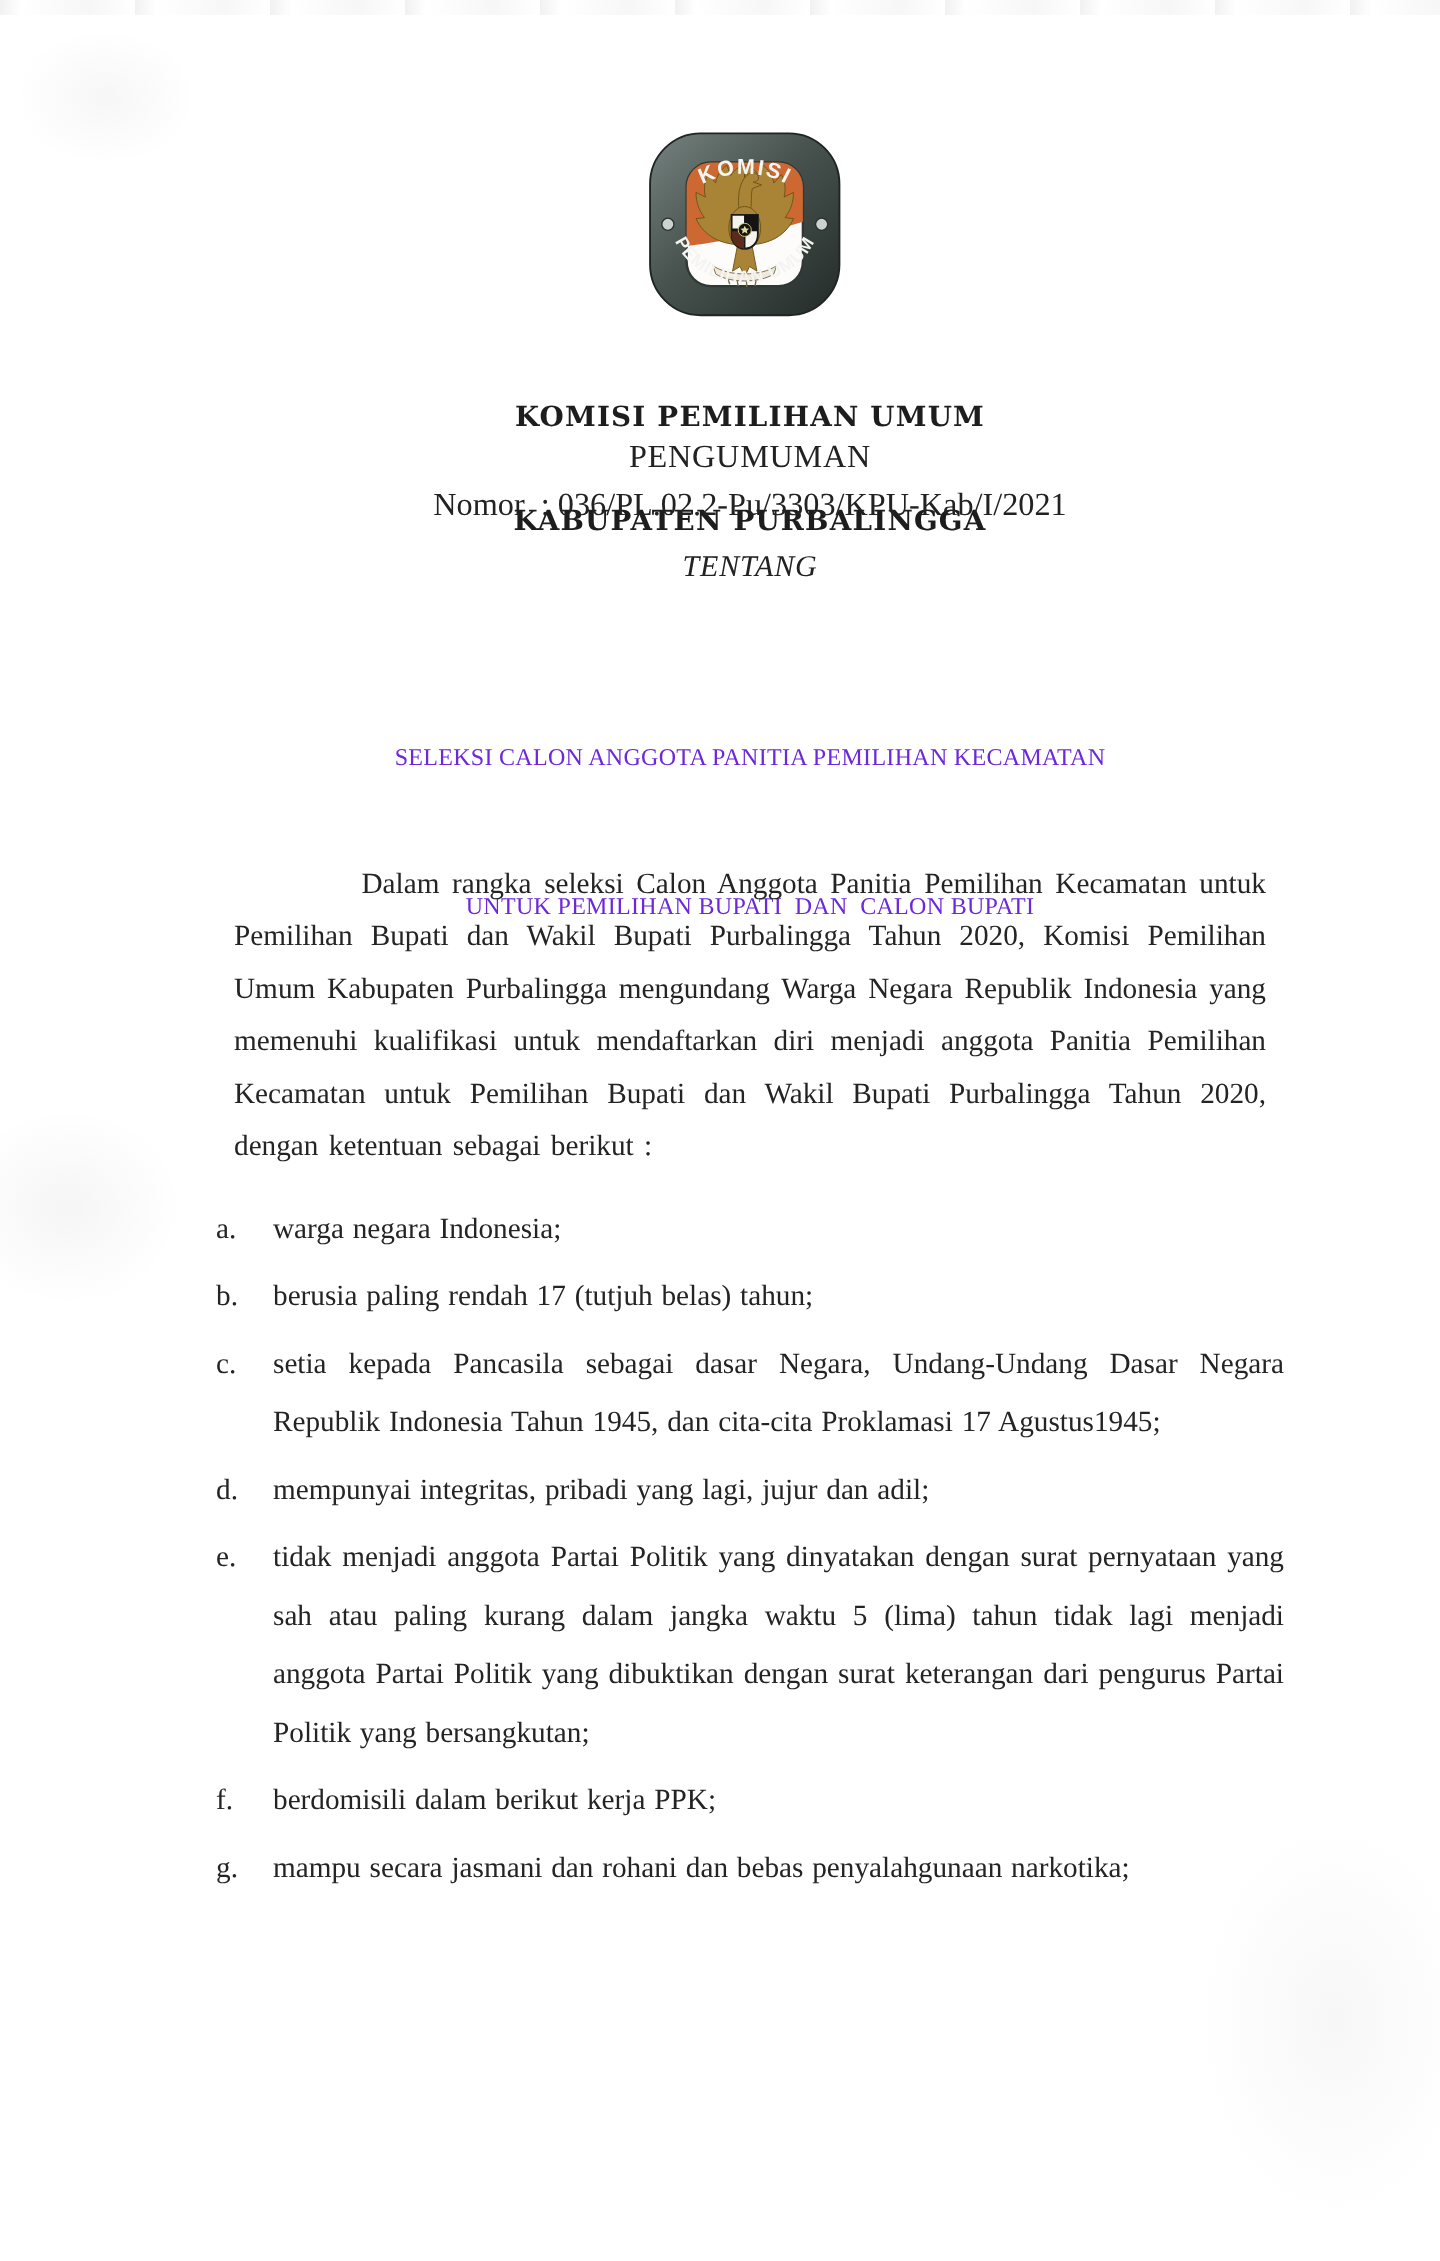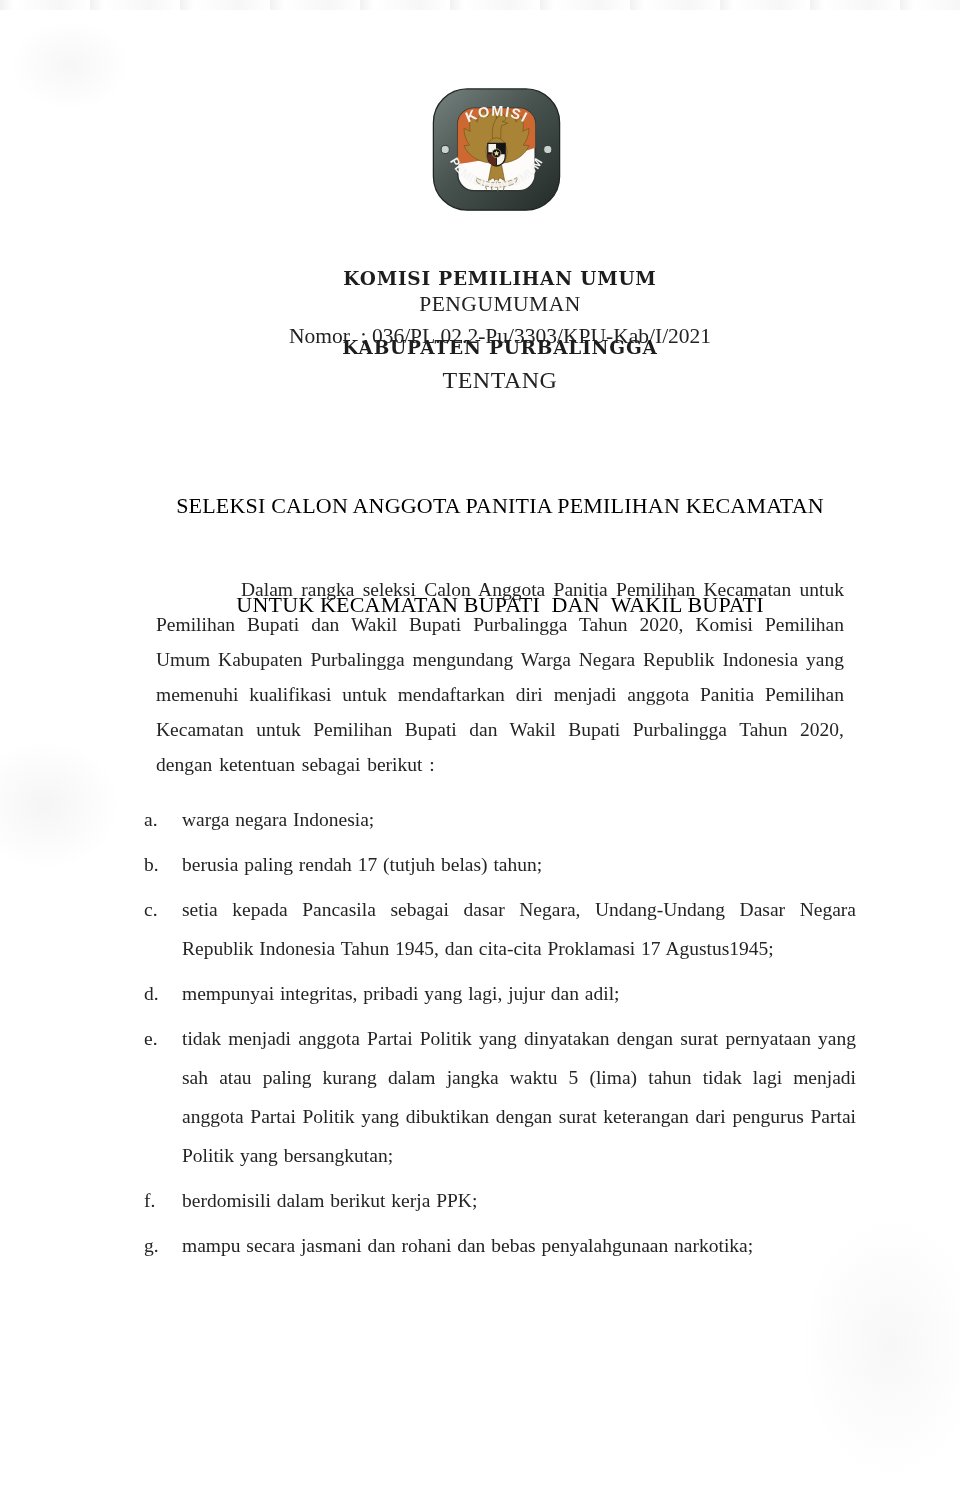--- a/index.html
+++ b/index.html
@@ -49,22 +49,22 @@
   .org-block { top: 221px; line-height: 23px; }
   .org-line {
     font-family: "DejaVu Serif", serif;
     font-weight: 700;
     font-size: 18.5px;
     letter-spacing: 0.8px;
     color: #1d1d1d;
   }
   .doc-type { top: 292px; font-size: 21.5px; letter-spacing: 0.5px; }
   .doc-number { top: 324px; font-size: 21.5px; }
-  .tentang { top: 367px; font-size: 24px; letter-spacing: 0.5px; }
-  .subject-block { top: 423px; font-size: 22px; line-height: 33px; letter-spacing: 0.2px; color: #000000; }
+  .tentang { top: 367px; font-size: 20px; letter-spacing: 0.5px; font-style: italic; }
+  .subject-block { top: 423px; font-size: 16px; line-height: 33px; letter-spacing: 0.2px; color: #6d28d9; }
 
   .doc-body {
     position: absolute;
     left: 144px; top: 560px;
     width: 712px;
     font-size: 19.5px;
     color: #242424;
   }
   .opening {
     margin: 12px;
@@ -169,21 +169,21 @@
 
   <div class="centered-block org-block">
     <div class="org-line">KOMISI PEMILIHAN UMUM</div>
     <div class="org-line">KABUPATEN PURBALINGGA</div>
   </div>
   <div class="centered-block doc-number">Nomor  : 036/PL.02.2-Pu/3303/KPU-Kab/I/2021</div>
   <div class="centered-block tentang">TENTANG</div>
 
   <div class="centered-block subject-block">
     <div>SELEKSI CALON ANGGOTA PANITIA PEMILIHAN KECAMATAN</div>
-    <div>UNTUK KECAMATAN BUPATI  DAN  WAKIL BUPATI</div>
+    <div>UNTUK PEMILIHAN BUPATI  DAN  CALON BUPATI</div>
   </div>
 
   <div class="doc-body">
     <p class="opening">Dalam rangka seleksi Calon Anggota Panitia Pemilihan Kecamatan untuk Pemilihan Bupati dan Wakil Bupati Purbalingga Tahun 2020, Komisi Pemilihan Umum Kabupaten Purbalingga mengundang Warga Negara Republik Indonesia yang memenuhi kualifikasi untuk mendaftarkan diri menjadi anggota Panitia Pemilihan Kecamatan untuk Pemilihan Bupati dan Wakil Bupati Purbalingga Tahun 2020, dengan ketentuan sebagai berikut :</p>
     <ol class="reqs">
       <li class="req-item">
         <span class="req-letter">a.</span>
         <span class="req-text">warga negara Indonesia;</span>
       </li>
     <li class="req-item">

